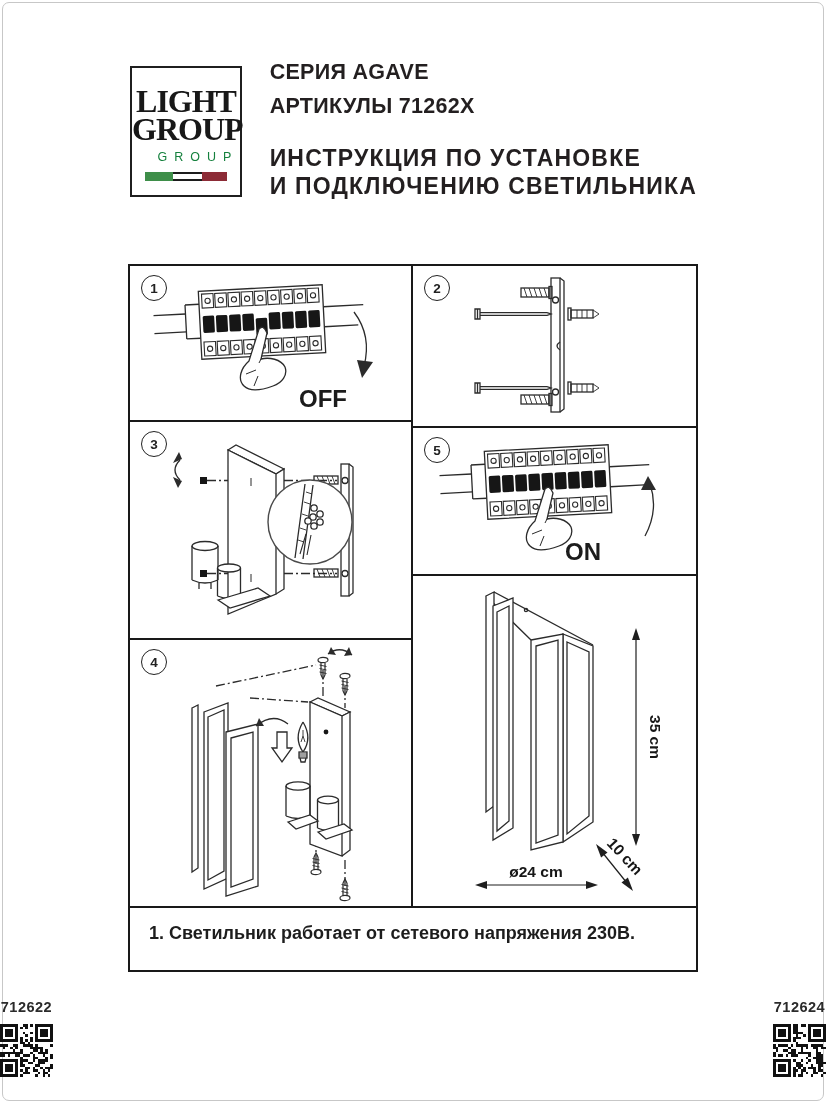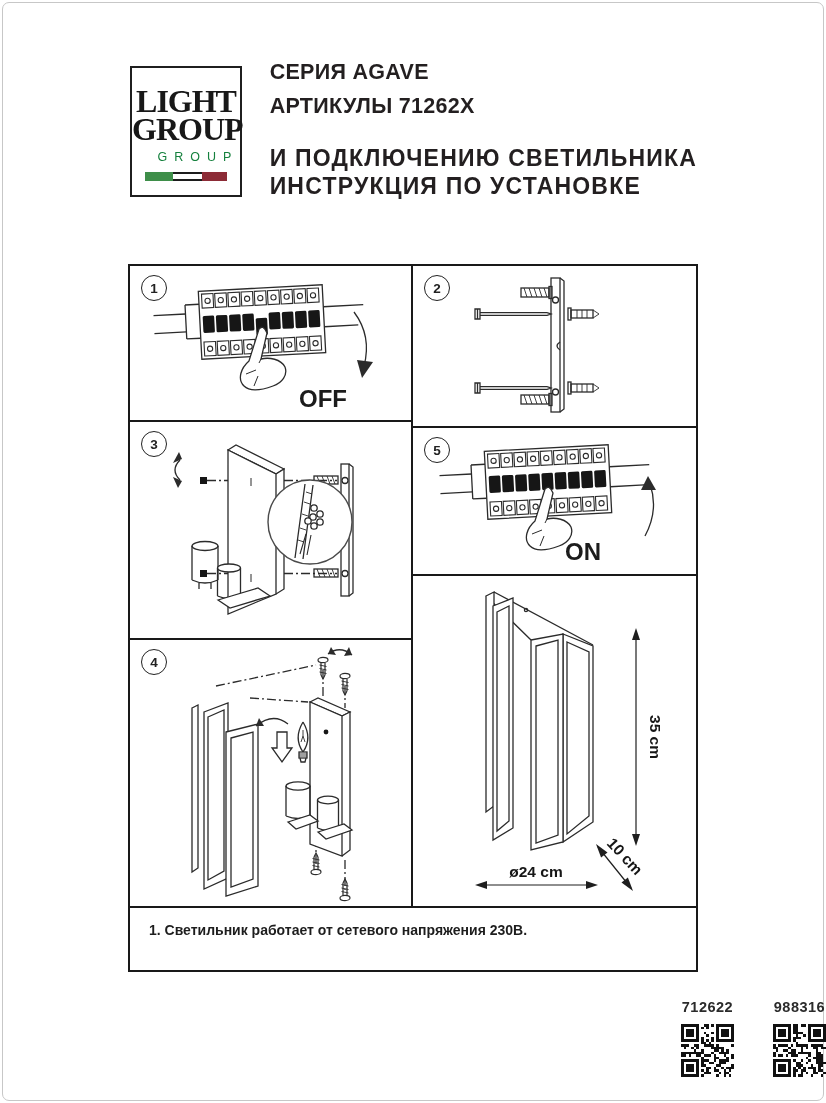--- a/index.html
+++ b/index.html
@@ -35,24 +35,24 @@
   .p2{height:162px;border-bottom:2px solid #191919;}
   .p5{height:148px;border-bottom:2px solid #191919;}
   .p6{flex:1;}
   .badge{position:absolute;left:11px;top:9px;width:24px;height:24px;border:1.6px solid #222;border-radius:50%;
          display:flex;align-items:center;justify-content:center;font-size:13.5px;font-weight:bold;color:#222;background:#fff;}
   .panel svg{display:block;}
   svg text{font-family:"Liberation Sans",sans-serif;font-weight:bold;}
 
   
   .notes{position:absolute;left:128px;top:906px;width:570px;height:66px;border:2px solid #191919;
-         box-sizing:border-box;padding:11px 10px 0 19px;font-size:14px;font-weight:bold;color:#1d1d1d;line-height:1.6;background:#fff;}
+         box-sizing:border-box;padding:11px 10px 0 19px;font-size:18px;font-weight:bold;color:#1d1d1d;line-height:1.6;background:#fff;}
 
   
-  .footer{position:absolute;top:999px;left:0;width:100%;display:flex;justify-content:flex-end;gap:39px;}
+  .footer{position:absolute;top:999px;left:0;width:100%;display:flex;justify-content:space-between;gap:39px;}
   .art{width:53px;text-align:center;}
   .code{font-size:14.5px;font-weight:bold;letter-spacing:.5px;color:#2b2b2b;margin-bottom:9px;white-space:nowrap;}
   svg.qr{width:53px;height:53px;display:block;}
 </style>
 </head>
 <body>
 
 <div class="page">
   <div class="page-frame"></div>
 
@@ -79,22 +79,22 @@
       <span class="f-green"></span>
         <span class="f-white"></span>
         <span class="f-red"></span>
     </div>
   </div>
 
   <div class="titles">
     <div class="t-series">СЕРИЯ AGAVE</div>
     <div class="t-articles">АРТИКУЛЫ 71262X</div>
     <div class="t-instr">
+      <div>ИНСТРУКЦИЯ ПО УСТАНОВКЕ</div>
       <div>И ПОДКЛЮЧЕНИЮ СВЕТИЛЬНИКА</div>
-      <div>ИНСТРУКЦИЯ ПО УСТАНОВКЕ</div>
     </div>
   </div>
 
   <div class="grid">
     <div class="col-left">
 
       <section class="panel p1">
         <span class="badge">1</span>
         <svg viewBox="0 0 281 154" width="281" height="154">
           <g stroke="#2b2b2b" fill="none" stroke-width="1.3">
@@ -517,21 +517,21 @@
           <rect x="2" y="2" width="3" height="3" fill="#111"></rect>
           <rect x="14" y="0" width="7" height="7" fill="#111"></rect>
           <rect x="15" y="1" width="5" height="5" fill="#fff"></rect>
           <rect x="16" y="2" width="3" height="3" fill="#111"></rect>
           <rect x="0" y="14" width="7" height="7" fill="#111"></rect>
           <rect x="1" y="15" width="5" height="5" fill="#fff"></rect>
           <rect x="2" y="16" width="3" height="3" fill="#111"></rect>
         </svg>
     </div>
     <div class="art">
-      <div class="code">988316</div>
+      <div class="code">712624</div>
       <svg class="qr" viewBox="0 0 21 21" shape-rendering="crispEdges">
           <rect x="8" y="0" width="1" height="1" fill="#111"></rect>
           <rect x="9" y="0" width="1" height="1" fill="#111"></rect>
           <rect x="11" y="0" width="1" height="1" fill="#111"></rect>
           <rect x="12" y="0" width="1" height="1" fill="#111"></rect>
           <rect x="8" y="1" width="1" height="1" fill="#111"></rect>
           <rect x="9" y="1" width="1" height="1" fill="#111"></rect>
           <rect x="8" y="2" width="1" height="1" fill="#111"></rect>
           <rect x="9" y="2" width="1" height="1" fill="#111"></rect>
           <rect x="8" y="3" width="1" height="1" fill="#111"></rect>

